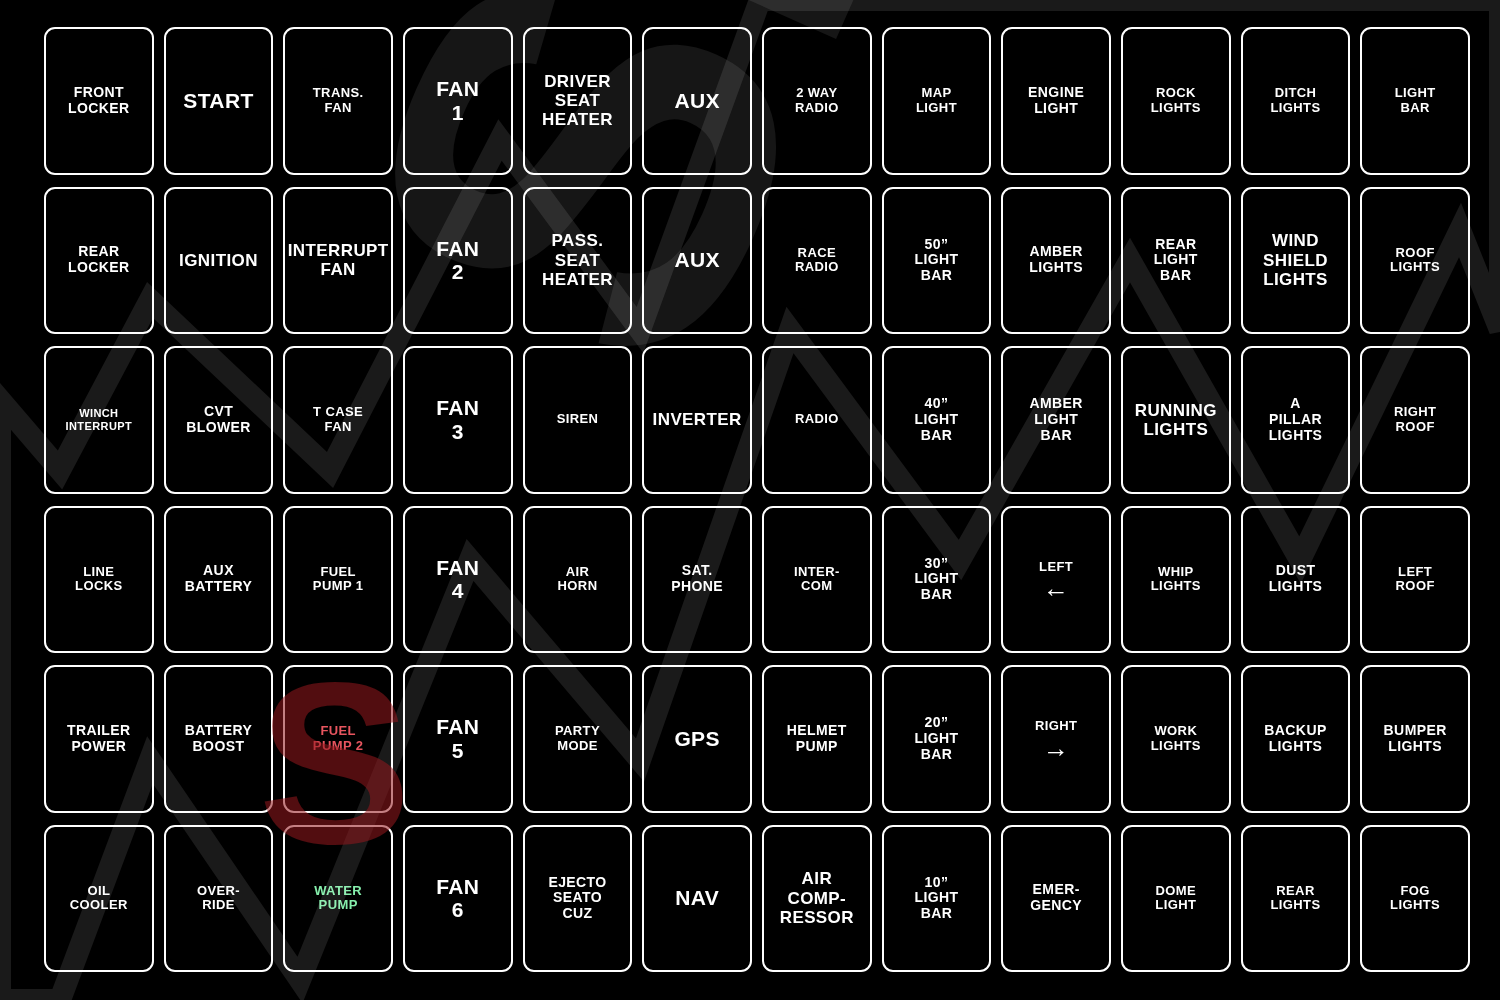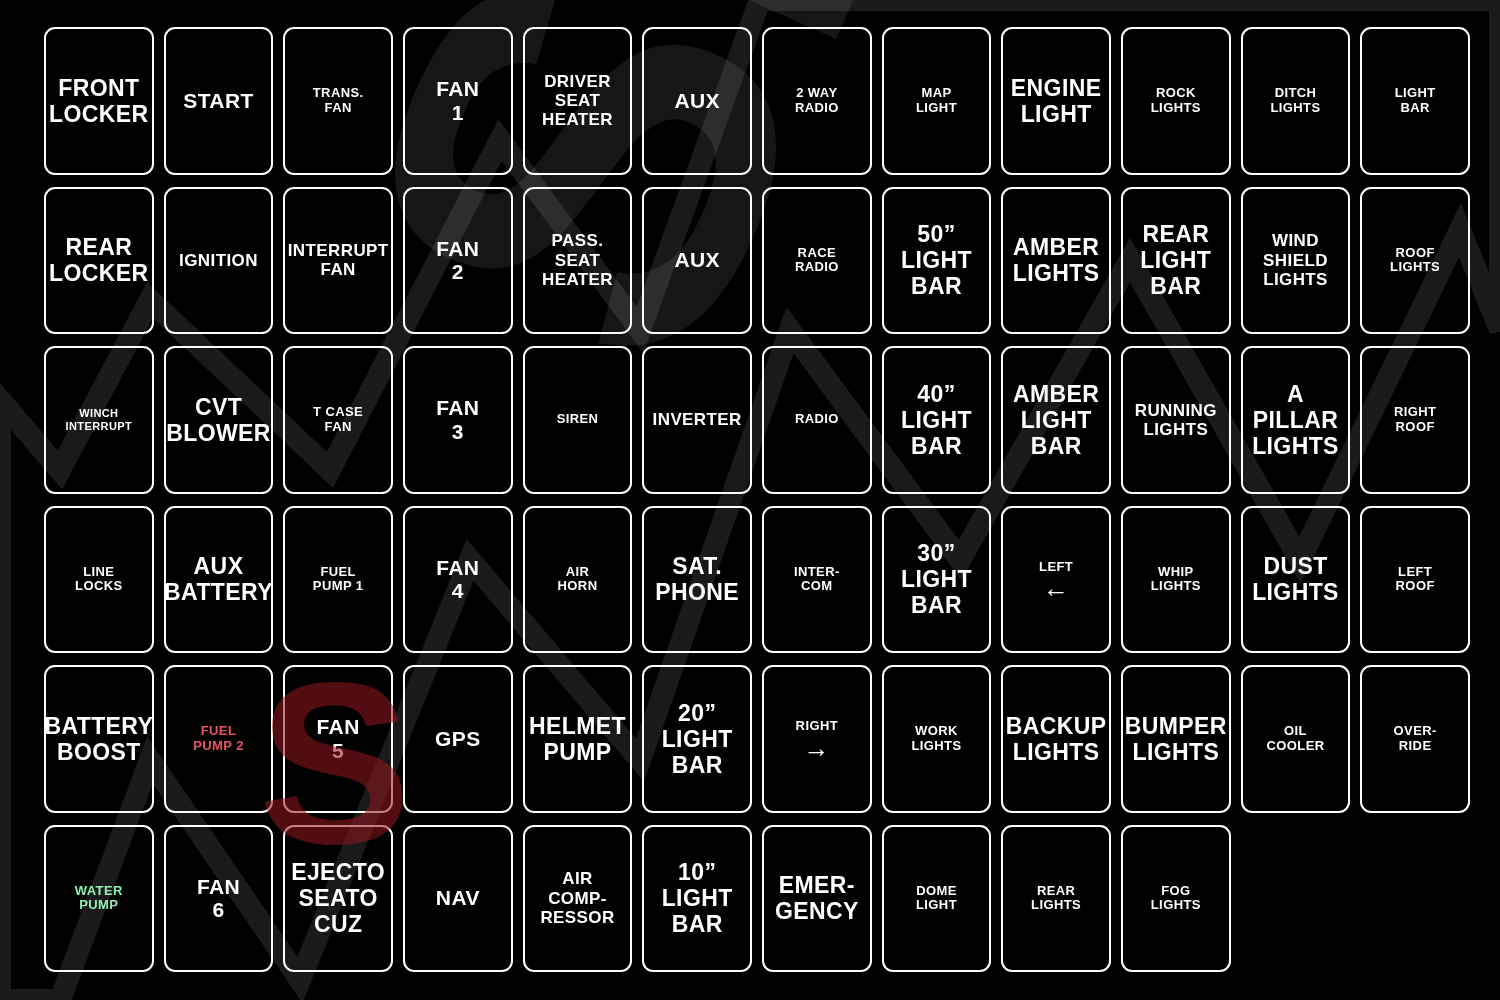--- a/index.html
+++ b/index.html
@@ -54,21 +54,21 @@
 
   .cell .line {
     display: block;
     white-space: nowrap;
     font-weight: bold;
   }
 
   
   .fs-xl .line { font-size: 21px; }
   .fs-lg .line { font-size: 13px; }
-  .fs-md .line { font-size: 23px; }
+  .fs-md .line { font-size: 14px; }
   .fs-sm .line { font-size: 17px; }
   .fs-xs .line { font-size: 11px; }
 
   .cell.accent-red { color: #e8555f; }
   .cell.accent-pink { color: #86efac; }
 
   .arrow {
     display: block;
     margin-top: 4px;
     font-size: 26px;
@@ -296,30 +296,38 @@
     </div>
     <div class="cell fs-md">
       <span class="line">DUST</span>
       <span class="line">LIGHTS</span>
     </div>
     <div class="cell fs-lg">
       <span class="line">LEFT</span>
       <span class="line">ROOF</span>
     </div>
     <div class="cell fs-md">
+      <span class="line">TRAILER</span>
+      <span class="line">POWER</span>
+    </div>
+    <div class="cell fs-md">
       <span class="line">BATTERY</span>
       <span class="line">BOOST</span>
     </div>
     <div class="cell fs-lg accent-red">
       <span class="line">FUEL</span>
       <span class="line">PUMP 2</span>
     </div>
     <div class="cell fs-xl">
       <span class="line">FAN</span>
       <span class="line">5</span>
+    </div>
+    <div class="cell fs-lg">
+      <span class="line">PARTY</span>
+      <span class="line">MODE</span>
     </div>
     <div class="cell fs-xl">
       <span class="line">GPS</span>
     </div>
     <div class="cell fs-md">
       <span class="line">HELMET</span>
       <span class="line">PUMP</span>
     </div>
     <div class="cell fs-md">
       <span class="line">20”</span>

